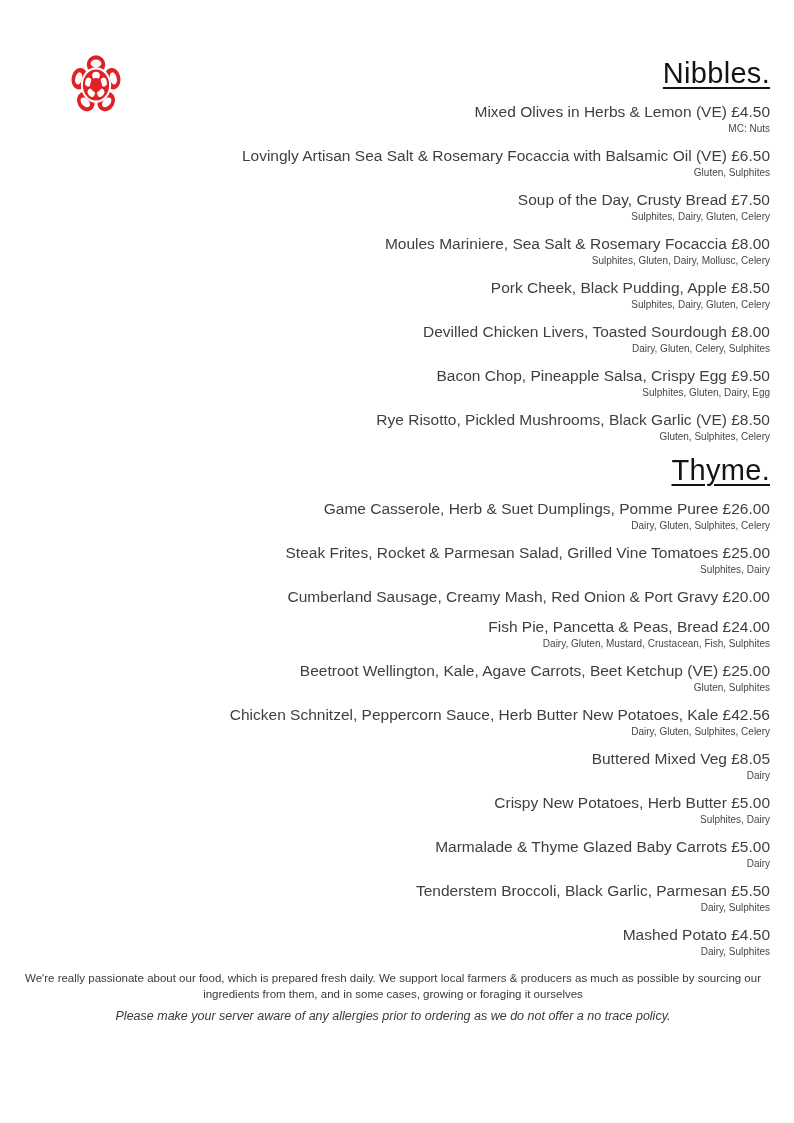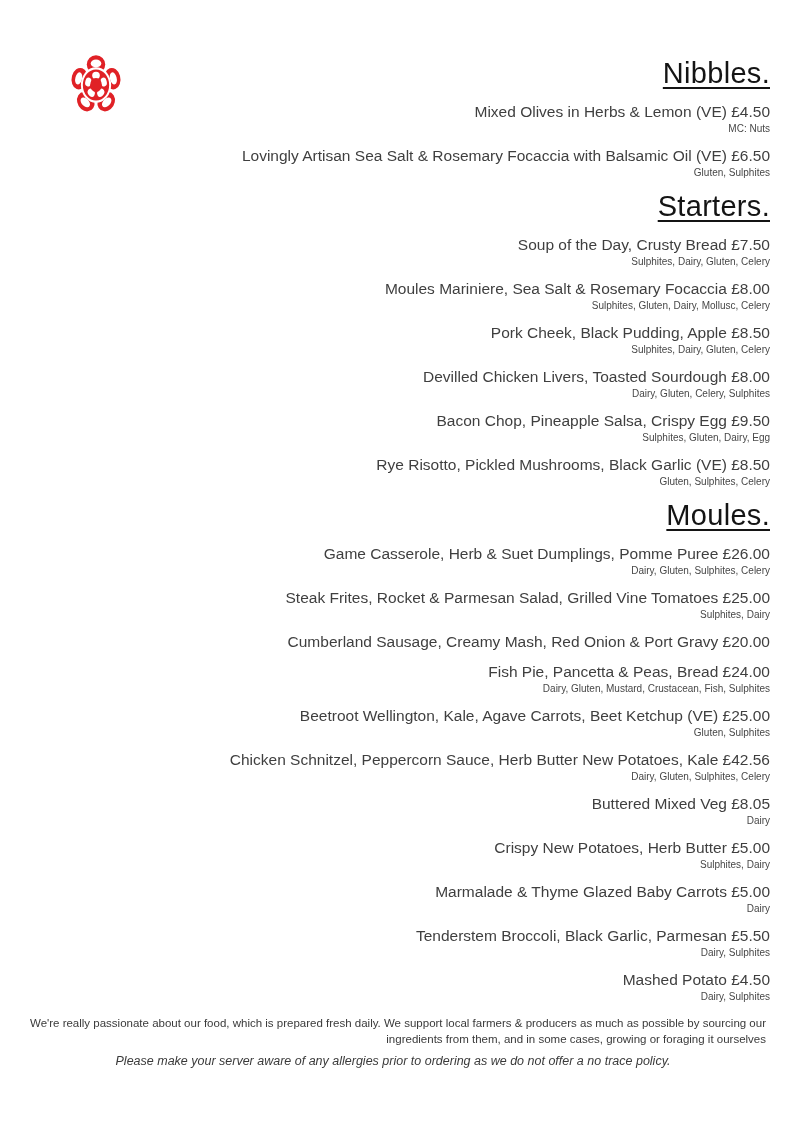--- a/index.html
+++ b/index.html
@@ -15,21 +15,21 @@
   .menu-section { text-align:right; }
   .section-title {
     font-size:29px; line-height:30px; font-weight:400; color:var(--heading);
     margin:0 0 15px 0; letter-spacing:0.3px;
     text-decoration:underline; text-decoration-thickness:2px; text-underline-offset:4px;
   }
   .menu-item { margin:0 0 12px 0; }
   .item-name { font-size:15.5px; line-height:18px; color:var(--body); }
   .item-allergens { font-size:10px; line-height:12px; margin-top:2px; color:var(--allergen); }
   .footer { text-align:center; margin-top:10px; }
-  .about { font-size:11.5px; line-height:16px; color:#3a3a3a; margin:0 4px;text-align:right; }
+  .about { font-size:11.5px; line-height:16px; color:#3a3a3a; margin:0 4px; }
   .allergy { font-size:12.5px; line-height:15px; font-style:italic; color:#3a3a3a; margin:7px 0 0 0; }
 </style>
 </head>
 <body>
 
 <main class="page">
 
   <div class="logo">
     <svg viewBox="0 0 100 100" preserveAspectRatio="none" aria-hidden="true">
       <g id="petal">
@@ -63,21 +63,20 @@
   </div>
 
   <div class="menu-item">
     <div class="item-name">Lovingly Artisan Sea Salt &amp; Rosemary Focaccia with Balsamic Oil (VE) £6.50</div>
     <div class="item-allergens">Gluten, Sulphites</div>
   </div>
 </div>
   </section>
 
   <section class="menu-section">
-    <h2 class="section-title">Starters.</h2>
     <div class="items">
   <div class="menu-item">
     <div class="item-name">Soup of the Day, Crusty Bread £7.50</div>
     <div class="item-allergens">Sulphites, Dairy, Gluten, Celery</div>
   </div>
 
   <div class="menu-item">
     <div class="item-name">Moules Mariniere, Sea Salt &amp; Rosemary Focaccia £8.00</div>
     <div class="item-allergens">Sulphites, Gluten, Dairy, Mollusc, Celery</div>
   </div>
@@ -98,21 +97,21 @@
   </div>
 
   <div class="menu-item">
     <div class="item-name">Rye Risotto, Pickled Mushrooms, Black Garlic (VE) £8.50</div>
     <div class="item-allergens">Gluten, Sulphites, Celery</div>
   </div>
 </div>
   </section>
 
   <section class="menu-section">
-    <h2 class="section-title">Moules.</h2>
+    <h2 class="section-title">Thyme.</h2>
     <div class="items">
   <div class="menu-item">
     <div class="item-name">Game Casserole, Herb &amp; Suet Dumplings, Pomme Puree £26.00</div>
     <div class="item-allergens">Dairy, Gluten, Sulphites, Celery</div>
   </div>
 
   <div class="menu-item">
     <div class="item-name">Steak Frites, Rocket &amp; Parmesan Salad, Grilled Vine Tomatoes £25.00</div>
     <div class="item-allergens">Sulphites, Dairy</div>
   </div>

